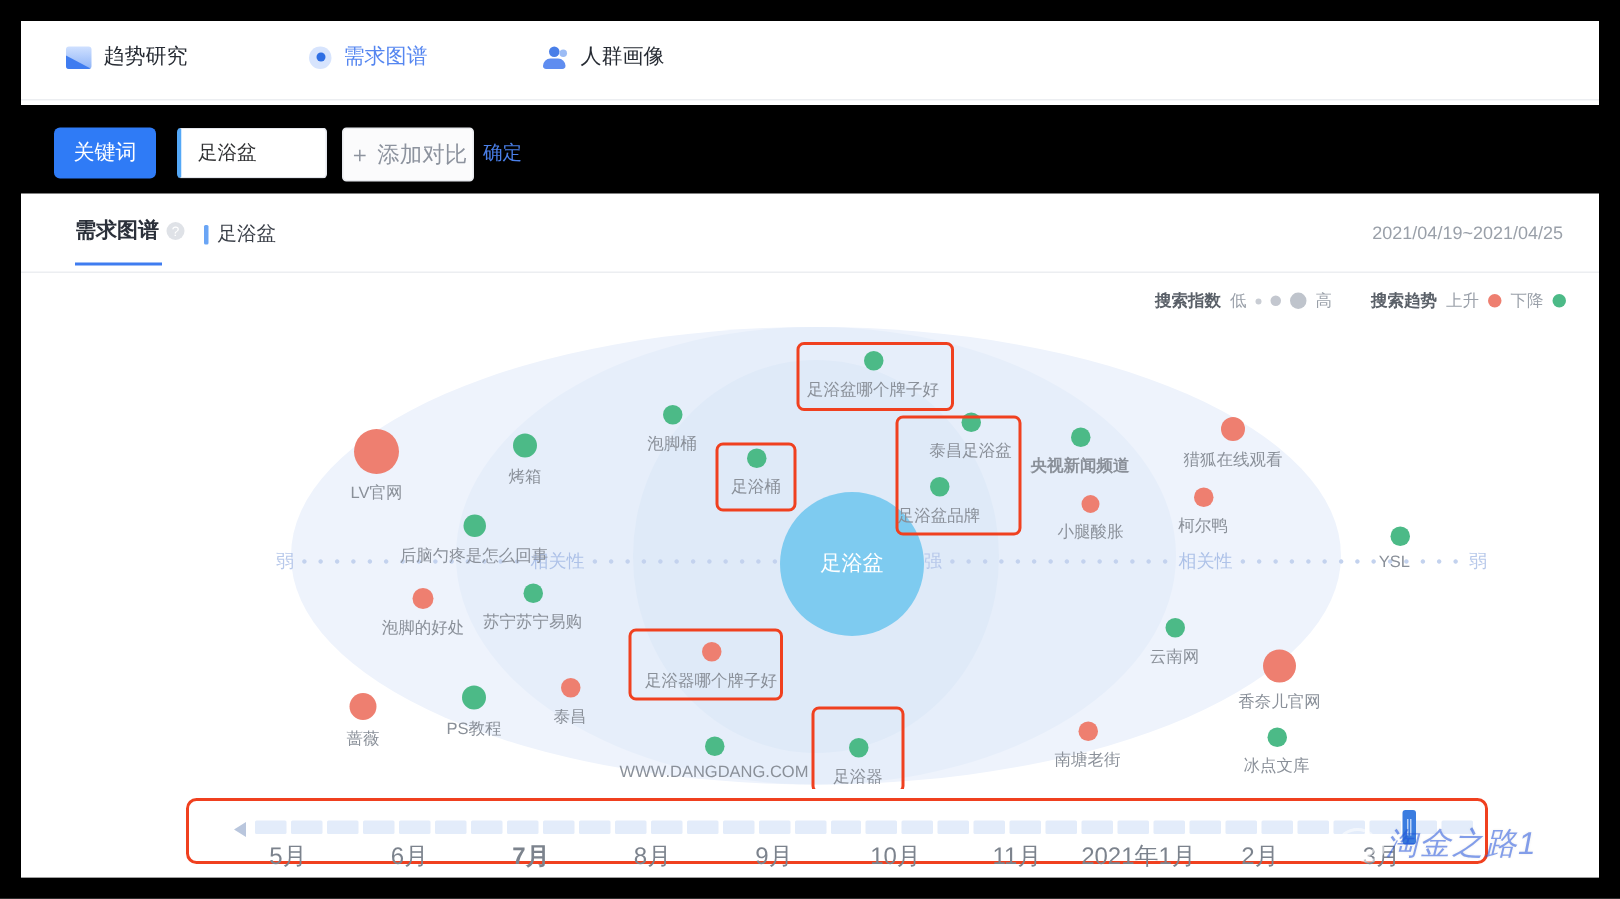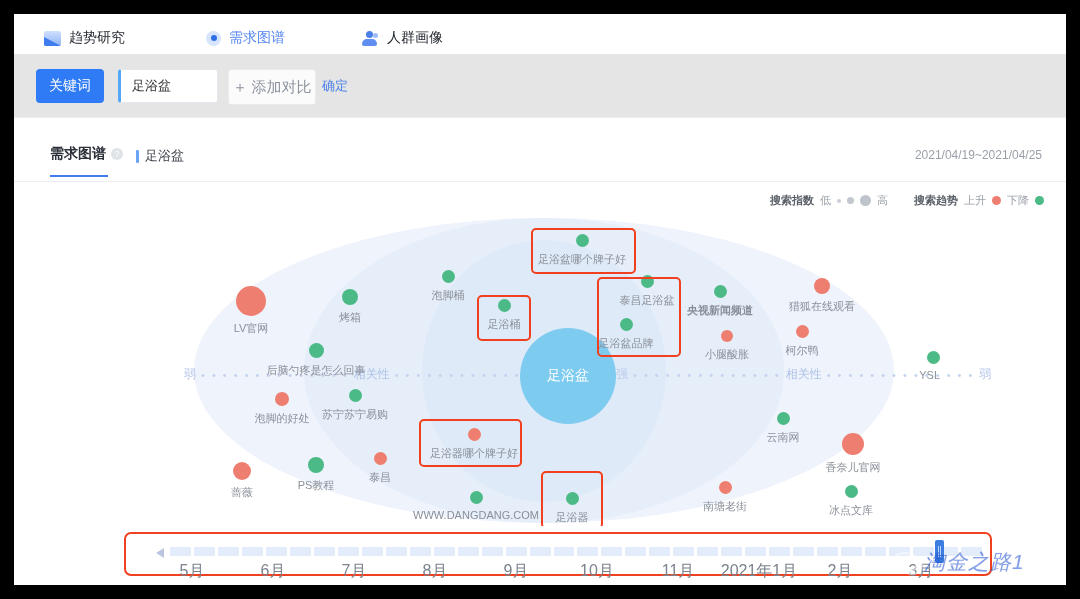--- a/index.html
+++ b/index.html
@@ -17,21 +17,21 @@
   .ico-trend:after{content:"";position:absolute;left:0;bottom:0;width:0;height:0;
      border-left:17px solid #3f7cf0;border-top:9px solid transparent;}
   .ico-graph{width:15px;height:15px;border-radius:50%;background:#d7e4fd;display:flex;align-items:center;justify-content:center;}
   .ico-graph:after{content:"";width:6px;height:6px;border-radius:50%;background:#2f6fe4;}
   .ico-people{width:17px;height:15px;}
   .ico-people .h{position:absolute;left:4px;top:0;width:7px;height:7px;border-radius:50%;background:#4a7fe8;}
   .ico-people .b{position:absolute;left:0px;top:8px;width:15px;height:7px;border-radius:7px 7px 3px 3px;background:#5f8df0;}
   .ico-people .h2{position:absolute;left:11px;top:2px;width:5px;height:5px;border-radius:50%;background:#9cbcf5;}
 
   
-  .searchbar{position:absolute;left:0;top:40px;width:1052px;height:63px;background:#e5e5e5;border-bottom:1px solid #eceef1;}
+  .searchbar{position:absolute;left:0;top:56px;width:1052px;height:63px;background:#000000;border-bottom:1px solid #eceef1;}
   .kw-btn{position:absolute;left:22px;top:15px;width:68px;height:34px;background:#2f7bf6;border-radius:4px;color:#fff;
      font-size:14px;display:flex;align-items:center;justify-content:center;cursor:pointer;}
   .kw-field{position:absolute;left:104px;top:15px;width:100px;height:34px;background:#fff;border:1px solid #e4e7ed;
      border-radius:3px;border-left:3px solid #54a8f7;display:flex;align-items:center;padding-left:11px;box-sizing:border-box;cursor:text;}
   .kw-field span{font-size:13px;color:#303133;}
   .add-cmp{position:absolute;left:214px;top:15px;width:86px;height:34px;background:#fbfbfc;border:1px solid #e8eaee;border-radius:3px;
      display:flex;align-items:center;justify-content:center;font-size:15px;color:#8d939e;cursor:pointer;}
   .confirm{position:absolute;left:308px;top:15px;height:34px;display:flex;align-items:center;font-size:13px;color:#4a7fe8;cursor:pointer;}
 
   
@@ -331,21 +331,21 @@
           <div class="tl-seg"></div>
           <div class="tl-seg"></div>
           <div class="tl-seg"></div>
           <div class="tl-seg"></div>
           <div class="tl-seg"></div>
           <div class="tl-seg"></div>
         </div>
     <div class="tl-labels" id="tl-labels">
           <span class="tl-lab" style="left: 22px;">5月</span>
           <span class="tl-lab" style="left: 103px;">6月</span>
-          <span class="tl-lab" style="left: 184px;">7月</span>
+          <span class="tl-lab" style="left: 184px; font-weight: bold;">7月</span>
           <span class="tl-lab" style="left: 265px;">8月</span>
           <span class="tl-lab" style="left: 346px;">9月</span>
           <span class="tl-lab" style="left: 427px;">10月</span>
           <span class="tl-lab" style="left: 508px;">11月</span>
           <span class="tl-lab" style="left: 589px;">2021年1月</span>
           <span class="tl-lab" style="left: 670px;">2月</span>
           <span class="tl-lab" style="left: 751px;">3月</span>
         </div>
     <div class="tl-handle"></div>
   </div>

